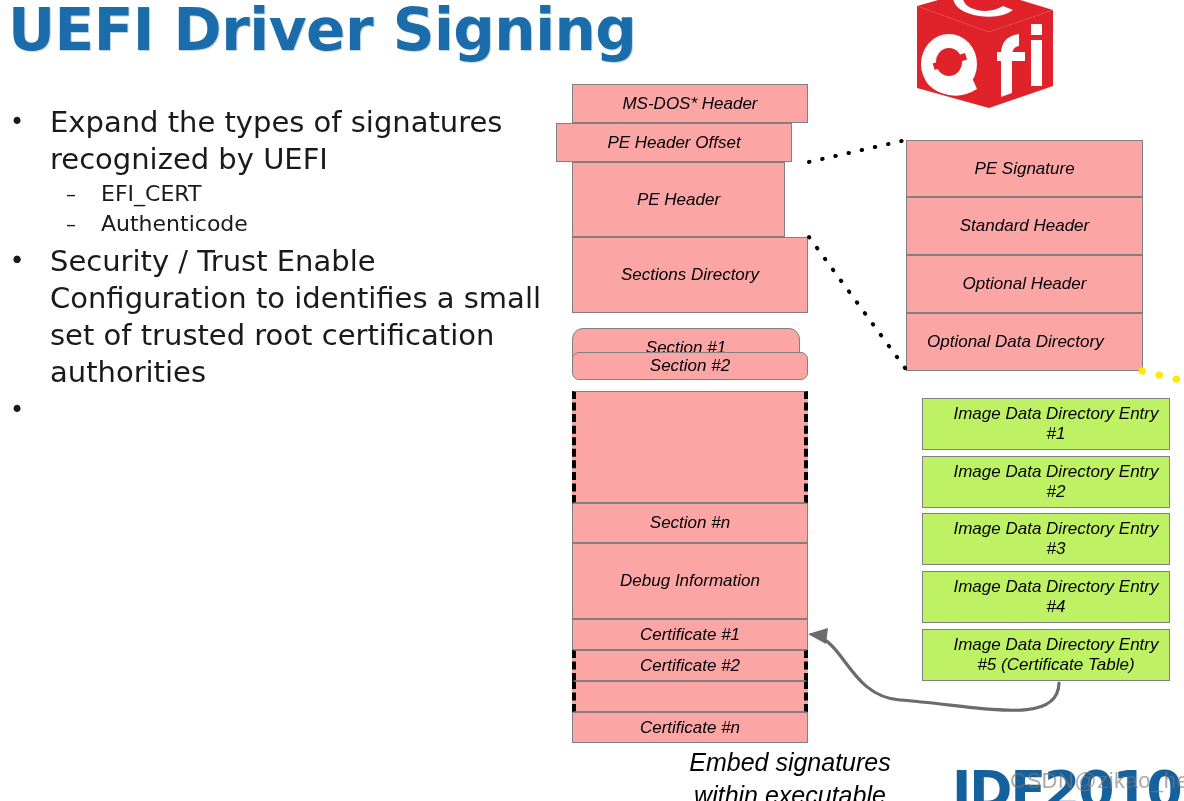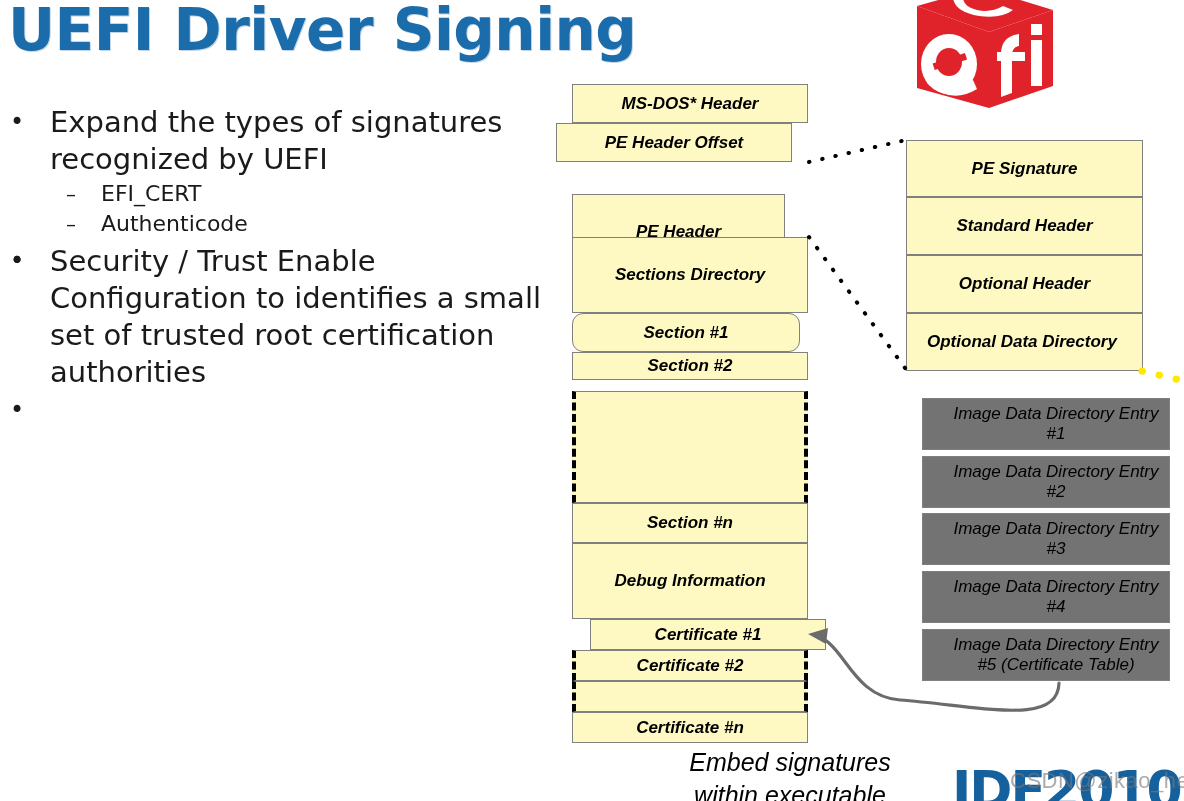--- a/index.html
+++ b/index.html
@@ -65,44 +65,43 @@
     top: 0;
     font-size: 20px;
     line-height: 30px;
   }
 
   
   .dbox {
     position: absolute;
     box-sizing: border-box;
     border: 1px solid #808080;
-    background: #fef9c3;
+    background: #fca5a5;
     font-family: "Liberation Sans", sans-serif;
     font-style: italic;
     font-size: 17px;
     line-height: 20px;
     color: #000000;
     display: flex;
     align-items: center;
     justify-content: center;
     text-align: center;
     white-space: nowrap;
-    font-weight: bold;
   }
   .dbox.dashed-sides {
     border-left: 4px dashed #000000;
     border-right: 4px dashed #000000;
   }
 
   
   .entrybox {
     position: absolute;
     box-sizing: border-box;
     border: 1px solid #808080;
-    background: #737373;
+    background: #bef264;
     font-family: "Liberation Sans", sans-serif;
     font-style: italic;
     font-size: 17px;
     line-height: 20px;
     color: #000000;
     display: flex;
     align-items: center;
     justify-content: center;
     text-align: center;
     overflow: hidden;
@@ -198,35 +197,35 @@
   </div>
 
 </div>
 
 <div>
 
   <div class="dbox" style="left:572px; top:84px;  width:236px; height:39px;">MS-DOS* Header</div>
 
   <div class="dbox" style="left:556px; top:123px; width:236px; height:39px;">PE Header Offset</div>
 
-  <div class="dbox" style="left:572px; top:162px; width:213px; height:75px;margin-top:32px;">PE Header</div>
+  <div class="dbox" style="left:572px; top:162px; width:213px; height:75px;">PE Header</div>
 
   <div class="dbox" style="left:572px; top:237px; width:236px; height:76px;">Sections Directory</div>
 
-  <div class="dbox" style="left:572px; top:313px; width:228px; height:39px;border-radius:11px;">Section #1</div>
-
-  <div class="dbox" style="left:572px; top:352px; width:236px; height:28px;">Section #2</div>
+  <div class="dbox" style="left:572px; top:328px; width:228px; height:39px;border-radius:11px;">Section #1</div>
+
+  <div class="dbox" style="left:572px; top:352px; width:236px; height:28px;border-radius:7px;">Section #2</div>
 
   <div class="dbox dashed-sides" style="left:572px; top:391px; width:236px; height:112px;"></div>
 
   <div class="dbox" style="left:572px; top:503px; width:236px; height:40px;">Section #n</div>
 
   <div class="dbox" style="left:572px; top:543px; width:236px; height:76px;">Debug Information</div>
 
-  <div class="dbox" style="left:572px; top:619px; width:236px; height:31px;margin-left:18px;">Certificate #1</div>
+  <div class="dbox" style="left:572px; top:619px; width:236px; height:31px;">Certificate #1</div>
 
   <div class="dbox dashed-sides" style="left:572px; top:650px; width:236px; height:31px;">Certificate #2</div>
 
   <div class="dbox dashed-sides" style="left:572px; top:681px; width:236px; height:31px;"></div>
 
   <div class="dbox" style="left:572px; top:712px; width:236px; height:31px;">Certificate #n</div>
 
 </div>
 
 <div>

